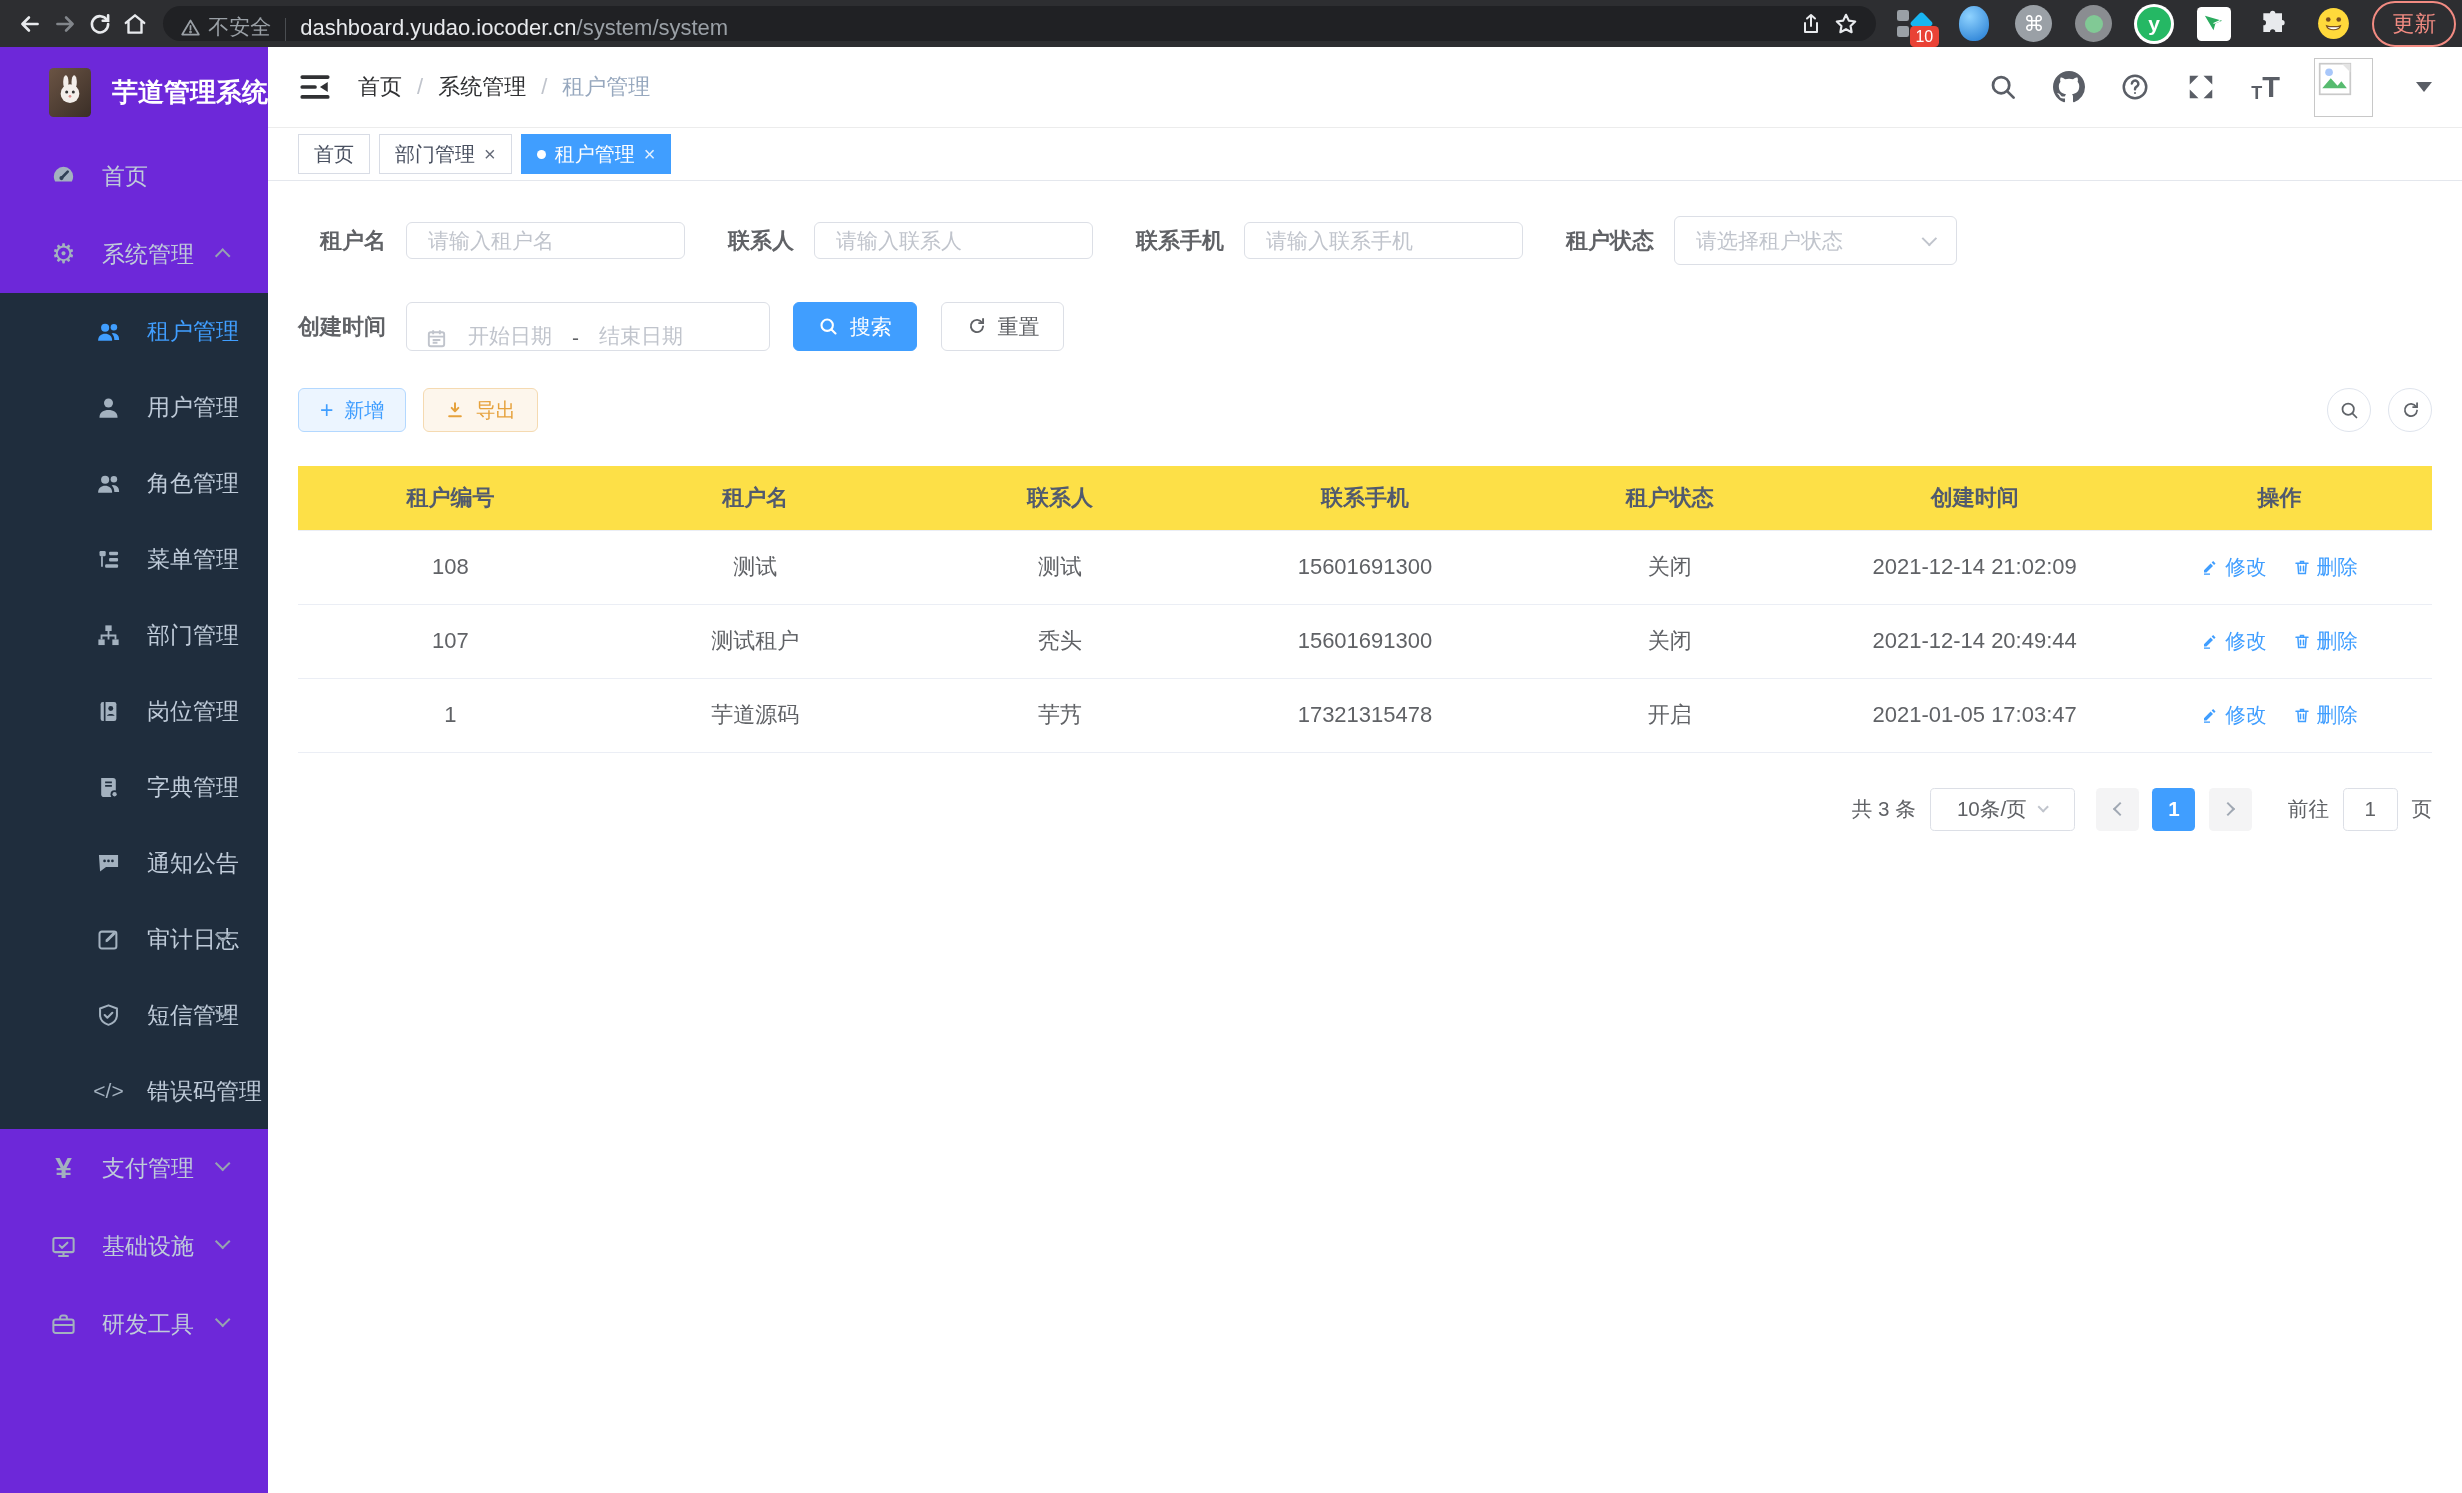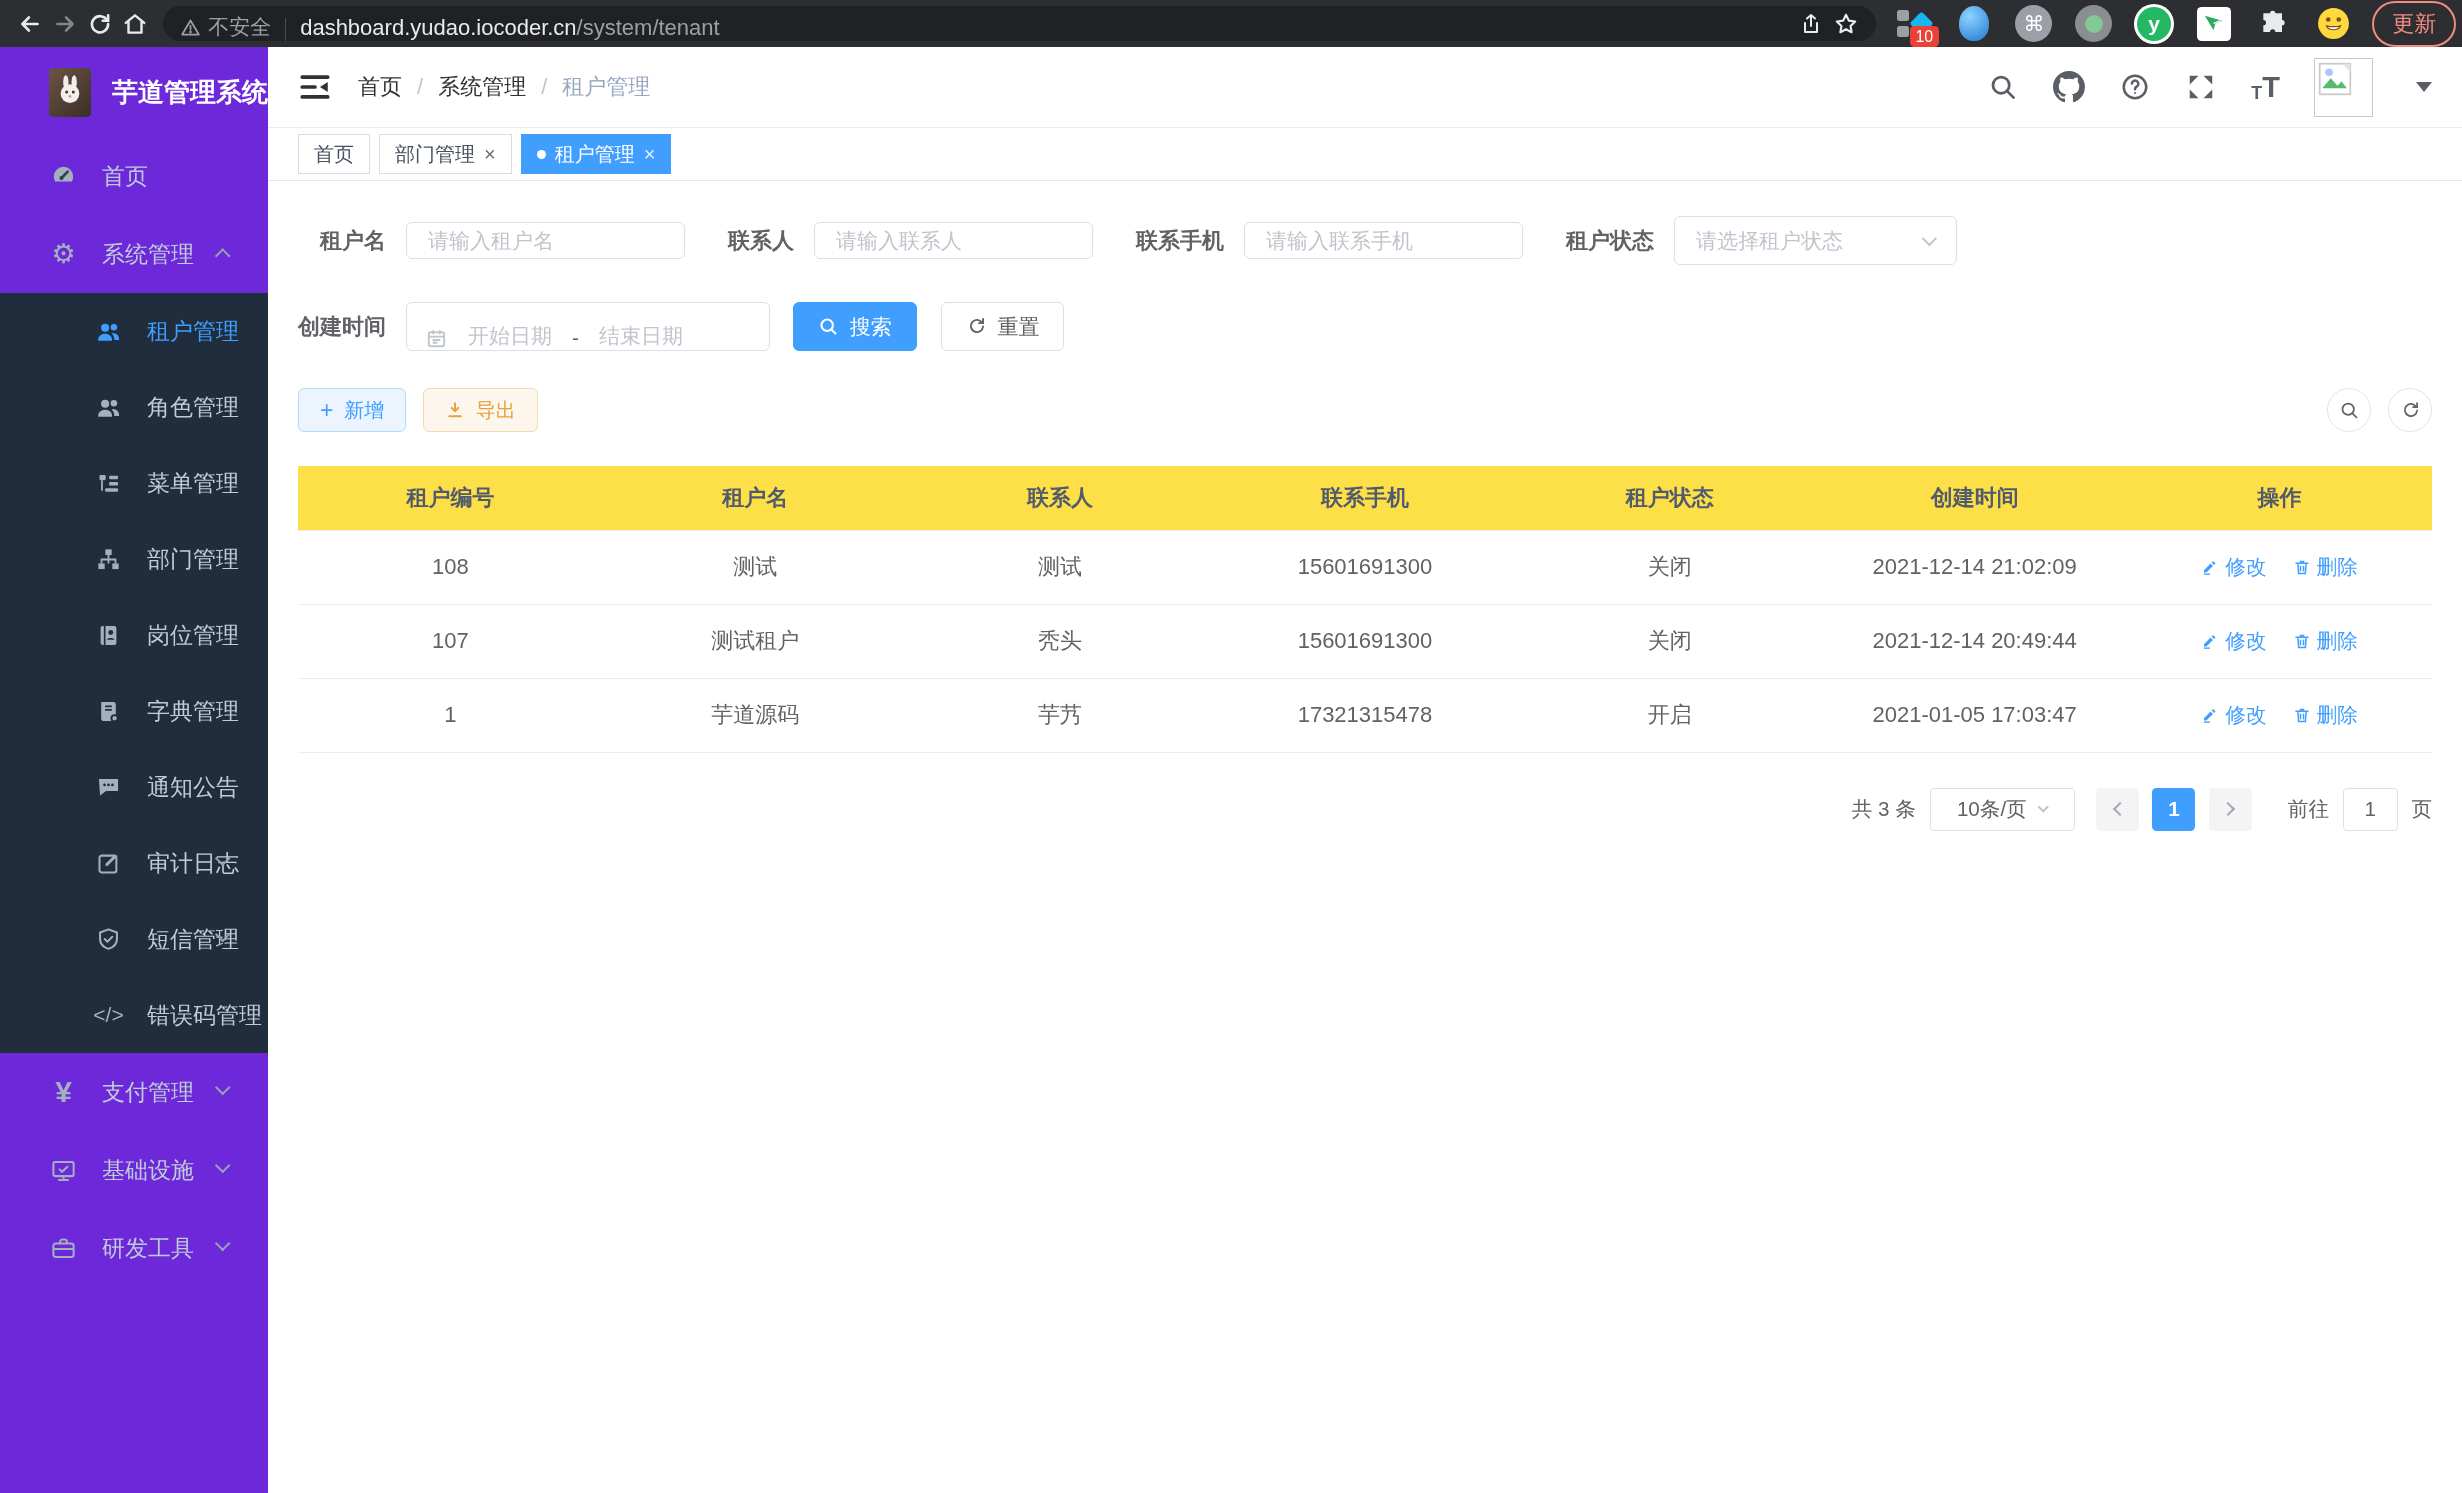--- a/index.html
+++ b/index.html
@@ -144,21 +144,21 @@
   <div class="url-pill">
     <span class="url-sec">
       <svg width="21" height="21" viewBox="0 0 24 24" fill="none" stroke="#9aa0a6" stroke-width="2" stroke-linejoin="round">
           <path d="M12 4L2.5 20h19z"></path>
           <path d="M12 10v4.5" stroke-linecap="round"></path>
           <circle cx="12" cy="17.2" r="0.6" fill="#9aa0a6"></circle>
         </svg>
       <span>不安全</span>
     </span>
     <span class="url-div"></span>
-    <span class="url-text"><span>dashboard.yudao.iocoder.cn</span><span class="url-path">/system/tenant</span></span>
+    <span class="url-text"><span>dashboard.yudao.iocoder.cn</span><span class="url-path">/system/system</span></span>
     <span class="url-sp"></span>
     <span class="nav-ic">
       <svg width="24" height="24" viewBox="0 0 24 24" fill="none" stroke="#e8eaed" stroke-width="2" stroke-linecap="round" stroke-linejoin="round">
           <path d="M12 3v11M8 6.5L12 3l4 3.5"></path>
           <path d="M6 11v9h12v-9"></path>
         </svg>
     </span>
     <span class="nav-ic">
       <svg width="26" height="26" viewBox="0 0 24 24" fill="none" stroke="#e8eaed" stroke-width="2" stroke-linejoin="round">
           <path d="M12 3.5l2.6 5.4 5.9.8-4.3 4.1 1 5.8-5.2-2.8-5.2 2.8 1-5.8L3.5 9.7l5.9-.8z"></path>
@@ -258,20 +258,29 @@
         <div class="mi active">
           <span class="mic">
             <svg width="27" height="27" viewBox="0 0 24 24" fill="currentColor">
                 <circle cx="9" cy="8.6" r="3.6"></circle>
                 <path d="M2.8 19.5c0-3.5 2.8-5.6 6.2-5.6s6.2 2.1 6.2 5.6v.7H2.8z"></path>
                 <circle cx="16.8" cy="8.2" r="2.9"></circle>
                 <path d="M16 13.4c3 .2 5.4 2.2 5.4 5.3v.8h-4.2c0-2.4-.8-4.4-2.4-5.7z"></path>
               </svg>
           </span>
           <span>租户管理</span>
+        </div>
+        <div class="mi">
+          <span class="mic">
+            <svg width="27" height="27" viewBox="0 0 24 24" fill="currentColor">
+                <circle cx="12" cy="8" r="4"></circle>
+                <path d="M4 20.5c0-4 3.6-6.2 8-6.2s8 2.2 8 6.2v.5H4z"></path>
+              </svg>
+          </span>
+          <span>用户管理</span>
         </div>
         <div class="mi">
           <span class="mic">
             <svg width="27" height="27" viewBox="0 0 24 24" fill="currentColor">
                 <circle cx="9" cy="8.6" r="3.6"></circle>
                 <path d="M2.8 19.5c0-3.5 2.8-5.6 6.2-5.6s6.2 2.1 6.2 5.6v.7H2.8z"></path>
                 <circle cx="16.8" cy="8.2" r="2.9"></circle>
                 <path d="M16 13.4c3 .2 5.4 2.2 5.4 5.3v.8h-4.2c0-2.4-.8-4.4-2.4-5.7z"></path>
               </svg>
           </span>

